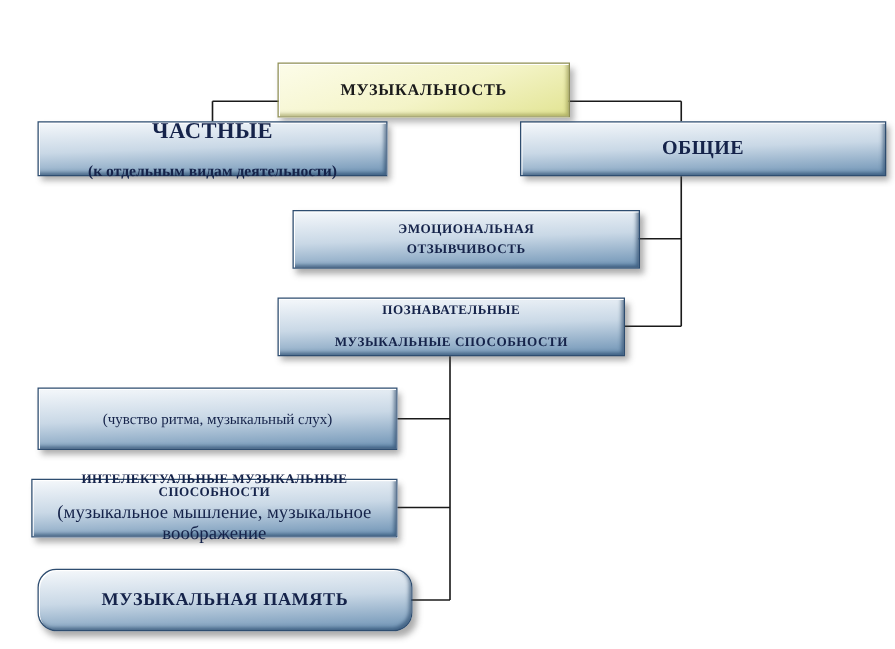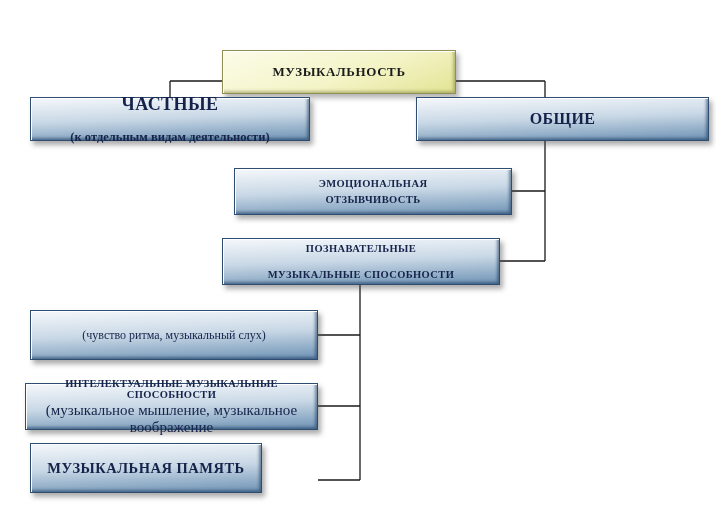--- a/index.html
+++ b/index.html
@@ -63,21 +63,21 @@
   .t-mem       { font-size: 14.5px; font-weight: 600; letter-spacing: 0.5px; }
 
   
   #node-root          { left: 222px; top: 18px;  width: 234px; height: 44px; margin-top: 32px; }
   #node-chastnye      { left: 30px;  top: 97px;  width: 280px; height: 44px; }
   #node-obshchie      { left: 416px; top: 97px;  width: 293px; height: 44px; }
   #node-emotsionalnaya{ left: 222px; top: 168px; width: 278px; height: 47px; margin-left: 12px; }
   #node-poznavatelnye { left: 222px; top: 238px; width: 278px; height: 47px; gap: 10px; }
   #node-sensornye     { left: 30px;  top: 310px; width: 288px; height: 50px; }
   #node-intellekt     { left: 25px;  top: 383px; width: 293px; height: 47px; }
-  #node-pamyat        { left: 30px;  top: 443px; width: 232px; height: 50px; }
+  #node-pamyat        { left: 30px;  top: 455px; width: 300px; height: 50px; border-radius: 15px; }
 </style>
 </head>
 <body>
 
 <div id="canvas">
 
   <svg id="connectors" viewBox="0 0 716 519" xmlns="http://www.w3.org/2000/svg">
     <g stroke="#1a1a1a" stroke-width="1.3" fill="none">
       <line x1="367" y1="62" x2="367" y2="81"></line>
       <line x1="170" y1="81" x2="545" y2="81"></line>

